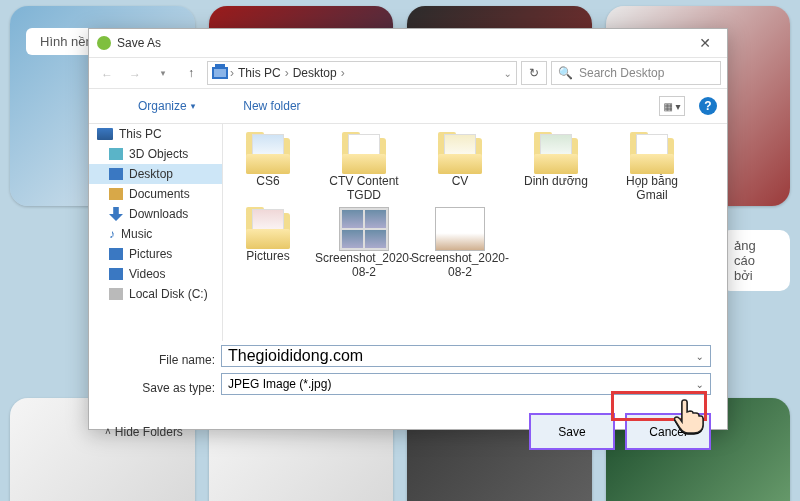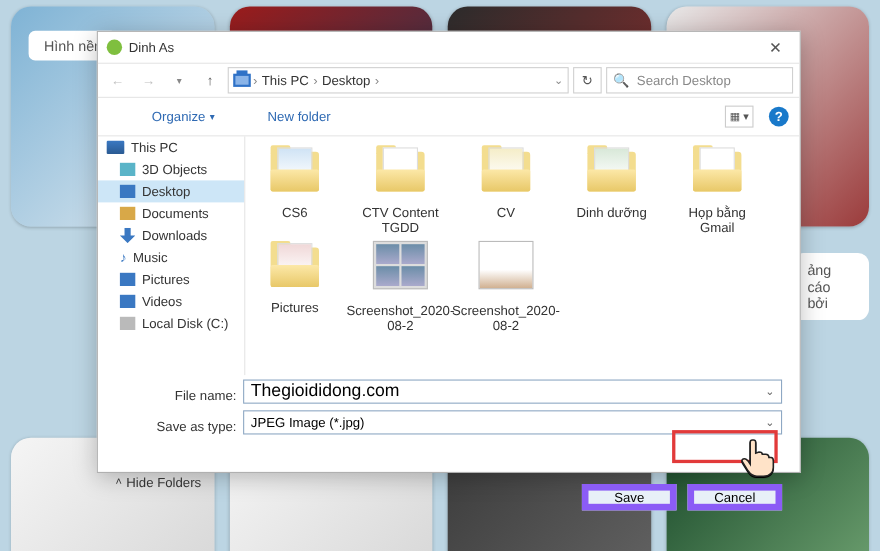--- a/index.html
+++ b/index.html
@@ -69,37 +69,37 @@
 .folder { width: 82px; display: flex; flex-direction: column; align-items: center; font-size: 12px; text-align: center; color: #333; }
 .folder .ficon { width: 48px; height: 42px; position: relative; }
 .fback { position: absolute; inset: 6px 2px 0 2px; background: #f3dd8f; border-radius: 3px 3px 2px 2px; }
 .fback::before { content:""; position:absolute; left:0; top:-6px; width:18px; height:8px; background:#f3dd8f; border-radius:2px 2px 0 0; }
 .fthumb { position: absolute; left: 8px; top: 2px; width: 32px; height: 30px; background: #fff; border: 1px solid #ddd; }
 .fthumb.tint-b { background: linear-gradient(#cfe3f5,#fff); }
 .fthumb.tint-y { background: linear-gradient(#f5edc8,#fff); }
 .fthumb.tint-g { background: linear-gradient(#d8e8d8,#fff); }
 .fthumb.tint-r { background: linear-gradient(#f0d8d8,#fff); }
 .ffront { position: absolute; left: 2px; right: 2px; bottom: 0; height: 20px; background: linear-gradient(#fce8a8,#e8c868); border-radius: 2px; }
-.fname { margin-top: 12px; line-height: 1.2; }
+.fname { margin-top: 0; line-height: 1.2; }
 
 .imgfile { width: 82px; display: flex; flex-direction: column; align-items: center; font-size: 12px; text-align: center; color: #333; }
 .imgthumb { width: 50px; height: 44px; background: #ddd; border: 1px solid #bbb; display: grid; grid-template: 1fr 1fr / 1fr 1fr; gap: 2px; padding: 2px; }
 .imgthumb div { background: linear-gradient(#6b8da8,#aac); }
 .imgthumb.single { display: block; padding: 0; background: linear-gradient(#fff 60%,#d0b090); }
 
 .fields { padding: 4px 16px 4px 16px; font-size: 12px; }
 .field-row { display: flex; align-items: flex-end; margin-bottom: 6px; }
 .field-label { width: 116px; text-align: right; padding-right: 6px; color: #333; }
 .field-input { flex: 1; height: 22px; border: 1px solid #8ea8c4; background: #fff; padding: 0 6px; font-size: 12px; display: flex; align-items: center; justify-content: space-between; }
 .field-input input { border: none; outline: none; width: 100%; font-size: 16px; }
 
 .footer { display: flex; align-items: center; padding: 8px 16px; gap: 10px; font-size: 12px; }
 .hide-folders { display: flex; align-items: center; gap: 4px; color: #333; }
 .footer-spacer { flex: 1; }
-.btn { width: 86px; height: 24px; border: 6px solid #8b5cf6; background: #e8f0f8; font-size: 12px; display: flex; align-items: center; justify-content: center; cursor: pointer; margin-top: 27px; }
+.btn { width: 86px; height: 37px; border: 2px solid #8b5cf6; background: #e8f0f8; font-size: 12px; display: flex; align-items: center; justify-content: center; cursor: pointer; }
 .btn.save { position: relative; }
 .save-hi { position: absolute; left: 522px; bottom: 8px; width: 96px; height: 30px; border: 3px solid #e23a3a; pointer-events: none; }
 
 .cursor-hand { position: absolute; left: 584px; bottom: -12px; font-size: 28px; filter: drop-shadow(0 1px 0 #000); }
 .cursor-hand svg { width: 32px; height: 38px; }
 </style>
 </head>
 <body>
 
 <div class="bg">
@@ -117,21 +117,21 @@
     <div class="bg-tile t6"></div>
     <div class="bg-tile t7"></div>
   </div>
   <div class="chip2">ảng cáo bởi</div>
 </div>
 
 <div class="dialog">
 
   <div class="titlebar">
     <span class="tb-icon"></span>
-    <span>Dinh As</span>
+    <span>Save As</span>
     <span class="tb-spacer"></span>
     <span class="tb-close">✕</span>
   </div>
 
   <div class="addrbar">
     <span class="nav-btn">←</span>
     <span class="nav-btn">→</span>
     <span class="nav-btn" style="color:#888;font-size:9px;">▾</span>
     <span class="nav-btn act">↑</span>
     <div class="path">

